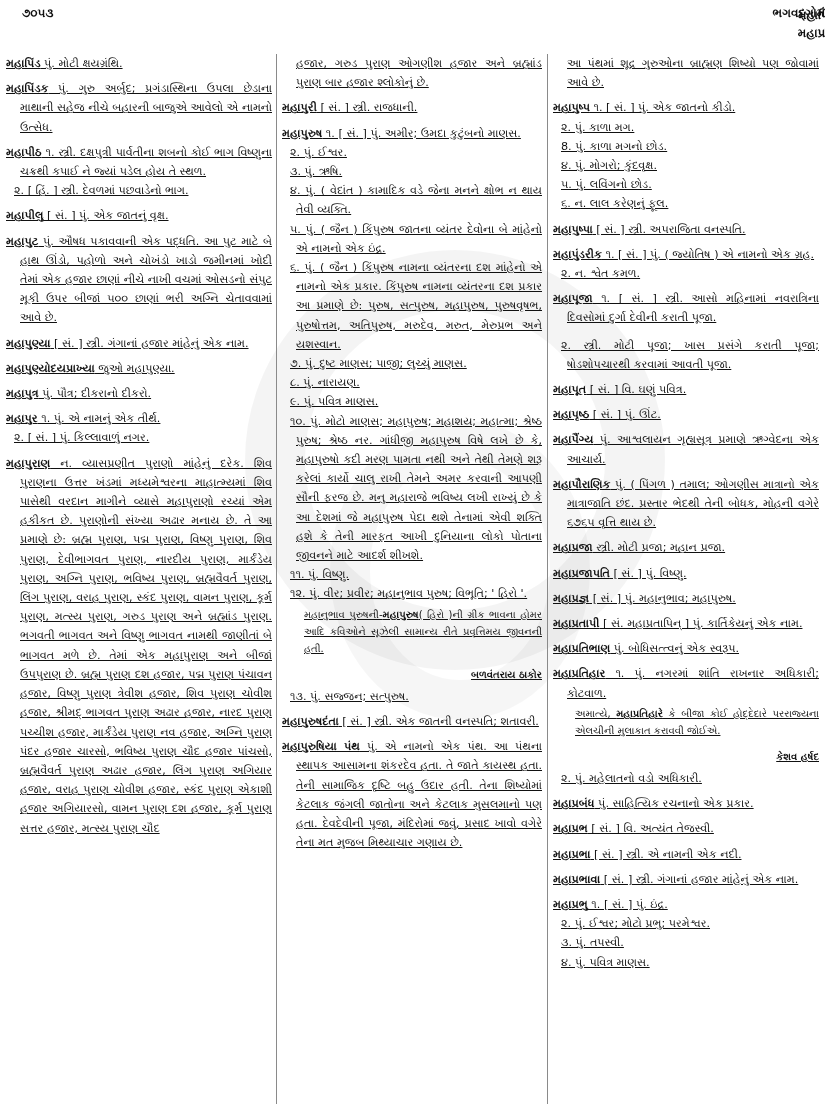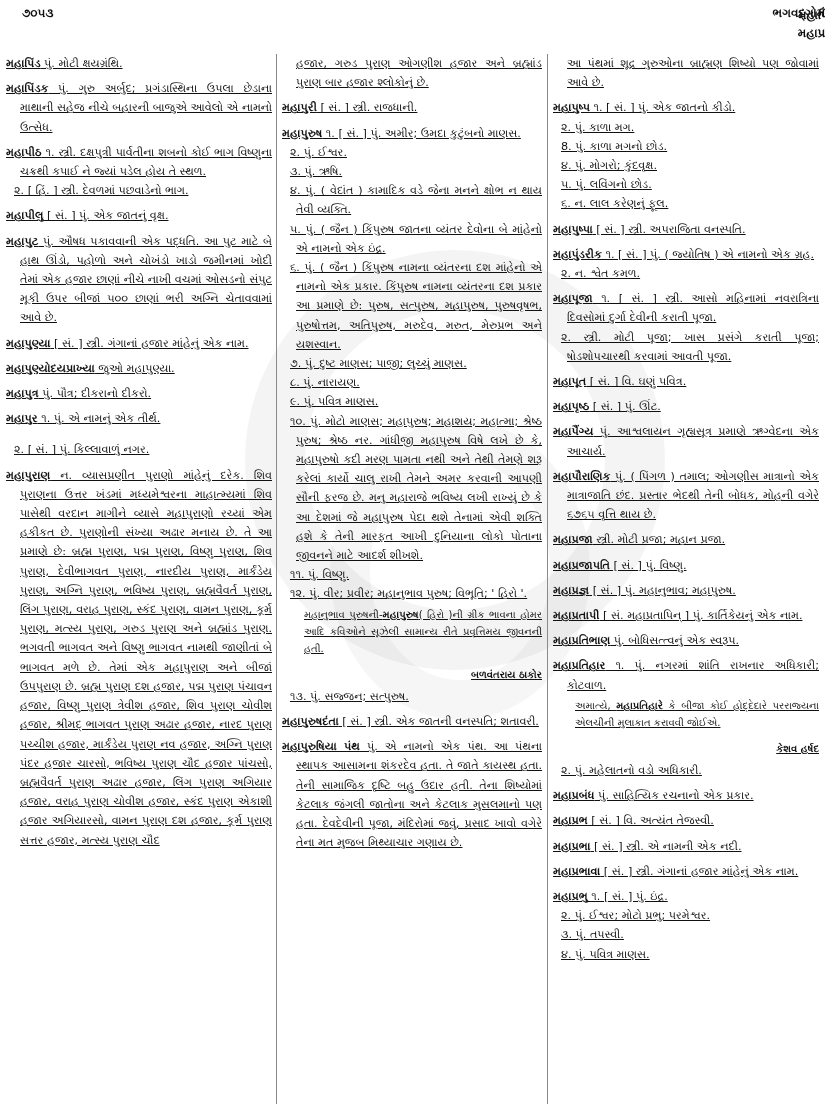--- a/index.html
+++ b/index.html
@@ -65,21 +65,21 @@
   <div class="col col1">
     <p class="entry"><span class="head">મહાપિંડ</span><span> પું. મોટી ક્ષયગ્રંથિ.</span></p>
     <p class="entry"><span class="head">મહાપિંડક</span><span> પું. ગુરુ અર્બુદ; પ્રગંડાસ્થિના ઉપલા છેડાના માથાની સહેજ નીચે બહારની બાજુએ આવેલો એ નામનો ઉત્સેધ.</span></p>
     <p class="entry" style="margin-bottom:0"><span class="head">મહાપીઠ</span><span> ૧. સ્ત્રી. દક્ષપુત્રી પાર્વતીના શબનો કોઈ ભાગ વિષ્ણુના ચક્રથી કપાઈ ને જ્યાં પડેલ હોય તે સ્થળ.</span></p>
     <p class="sense" style="margin-bottom:6px">૨. [ હિં. ] સ્ત્રી. દેવળમાં પછવાડેનો ભાગ.</p>
     <p class="entry"><span class="head">મહાપીલુ</span><span> [ સં. ] પું. એક જાતનું વૃક્ષ.</span></p>
     <p class="entry"><span class="head">મહાપુટ</span><span> પું. ઔષધ પકાવવાની એક પદ્ધતિ. આ પુટ માટે બે હાથ ઊંડો, પહોળો અને ચોખંડો ખાડો જમીનમાં ખોદી તેમાં એક હજાર છાણાં નીચે નાખી વચમાં ઓસડનો સંપુટ મૂકી ઉપર બીજાં ૫૦૦ છાણાં ભરી અગ્નિ ચેતાવવામાં આવે છે.</span></p>
     <p class="entry"><span class="head">મહાપુણ્યા</span><span> [ સં. ] સ્ત્રી. ગંગાનાં હજાર માંહેનું એક નામ.</span></p>
     <p class="entry"><span class="head">મહાપુણ્યોદયપ્રાખ્યા</span><span> જુઓ મહાપુણ્યા.</span></p>
     <p class="entry"><span class="head">મહાપુત્ર</span><span> પું. પૌત્ર; દીકરાનો દીકરો.</span></p>
-    <p class="entry" style="margin-bottom:12px"><span class="head">મહાપુર</span><span> ૧. પું. એ નામનું એક તીર્થ.</span></p>
+    <p class="entry" style="margin-bottom:0"><span class="head">મહાપુર</span><span> ૧. પું. એ નામનું એક તીર્થ.</span></p>
     <p class="sense" style="margin-bottom:6px">૨. [ સં. ] પું. કિલ્લાવાળું નગર.</p>
     <p class="entry"><span class="head">મહાપુરાણ</span><span> ન. વ્યાસપ્રણીત પુરાણો માંહેનું દરેક. શિવ પુરાણના ઉત્તર ખંડમાં મધ્યમેશ્વરના માહાત્મ્યમાં શિવ પાસેથી વરદાન માગીને વ્યાસે મહાપુરાણો રચ્યાં એમ હકીકત છે. પુરાણોની સંખ્યા અઢાર મનાય છે. તે આ પ્રમાણે છે: બ્રહ્મ પુરાણ, પદ્મ પુરાણ, વિષ્ણુ પુરાણ, શિવ પુરાણ, દેવીભાગવત પુરાણ, નારદીય પુરાણ, માર્કંડેય પુરાણ, અગ્નિ પુરાણ, ભવિષ્ય પુરાણ, બ્રહ્મવૈવર્ત પુરાણ, લિંગ પુરાણ, વરાહ પુરાણ, સ્કંદ પુરાણ, વામન પુરાણ, કૂર્મ પુરાણ, મત્સ્ય પુરાણ, ગરુડ પુરાણ અને બ્રહ્માંડ પુરાણ. ભગવતી ભાગવત અને વિષ્ણુ ભાગવત નામથી જાણીતાં બે ભાગવત મળે છે. તેમાં એક મહાપુરાણ અને બીજાં ઉપપુરાણ છે. બ્રહ્મ પુરાણ દશ હજાર, પદ્મ પુરાણ પંચાવન હજાર, વિષ્ણુ પુરાણ ત્રેવીશ હજાર, શિવ પુરાણ ચોવીશ હજાર, શ્રીમદ્ ભાગવત પુરાણ અઢાર હજાર, નારદ પુરાણ પચ્ચીશ હજાર, માર્કંડેય પુરાણ નવ હજાર, અગ્નિ પુરાણ પંદર હજાર ચારસો, ભવિષ્ય પુરાણ ચૌદ હજાર પાંચસો, બ્રહ્મવૈવર્ત પુરાણ અઢાર હજાર, લિંગ પુરાણ અગિયાર હજાર, વરાહ પુરાણ ચોવીશ હજાર, સ્કંદ પુરાણ એકાશી હજાર અગિયારસો, વામન પુરાણ દશ હજાર, કૂર્મ પુરાણ સત્તર હજાર, મત્સ્ય પુરાણ ચૌદ</span></p>
   </div>
 
   <div class="col col2">
     <p class="cont">હજાર, ગરુડ પુરાણ ઓગણીશ હજાર અને બ્રહ્માંડ પુરાણ બાર હજાર શ્લોકોનું છે.</p>
     <p class="entry"><span class="head">મહાપુરી</span><span> [ સં. ] સ્ત્રી. રાજધાની.</span></p>
     <p class="entry" style="margin-bottom:0"><span class="head">મહાપુરુષ</span><span> ૧. [ સં. ] પું. અમીર; ઉમદા કુટુંબનો માણસ.</span></p>
     <p class="sense">૨. પું. ઈશ્વર.</p>
     <p class="sense">૩. પું. ઋષિ.</p>
@@ -103,21 +103,21 @@
     <p class="cont">આ પંથમાં શૂદ્ર ગુરુઓના બ્રાહ્મણ શિષ્યો પણ જોવામાં આવે છે.</p>
     <p class="entry" style="margin-bottom:0"><span class="head">મહાપુષ્પ</span><span> ૧. [ સં. ] પું. એક જાતનો કીડો.</span></p>
     <p class="sense">૨. પું. કાળા મગ.</p>
     <p class="sense">8. પું. કાળા મગનો છોડ.</p>
     <p class="sense">૪. પું. મોગરો; કુંદવૃક્ષ.</p>
     <p class="sense">૫. પું. લવિંગનો છોડ.</p>
     <p class="sense" style="margin-bottom:6px">૬. ન. લાલ કરેણનું ફૂલ.</p>
     <p class="entry"><span class="head">મહાપુષ્પા</span><span> [ સં. ] સ્ત્રી. અપરાજિતા વનસ્પતિ.</span></p>
     <p class="entry" style="margin-bottom:0"><span class="head">મહાપુંડરીક</span><span> ૧. [ સં. ] પું. ( જ્યોતિષ ) એ નામનો એક ગ્રહ.</span></p>
     <p class="sense" style="margin-bottom:6px">૨. ન. શ્વેત કમળ.</p>
-    <p class="entry" style="margin-bottom:0"><span class="head">મહાપૂજા</span><span> ૧. [ સં. ] સ્ત્રી. આસો મહિનામાં નવરાત્રિના દિવસોમાં દુર્ગા દેવીની કરાતી પૂજા.</span></p>
+    <p class="entry" style="margin-bottom:8px"><span class="head">મહાપૂજા</span><span> ૧. [ સં. ] સ્ત્રી. આસો મહિનામાં નવરાત્રિના દિવસોમાં દુર્ગા દેવીની કરાતી પૂજા.</span></p>
     <p class="sense" style="margin-bottom:6px">૨. સ્ત્રી. મોટી પૂજા; ખાસ પ્રસંગે કરાતી પૂજા; ષોડશોપચારથી કરવામાં આવતી પૂજા.</p>
     <p class="entry"><span class="head">મહાપૂત</span><span> [ સં. ] વિ. ઘણું પવિત્ર.</span></p>
     <p class="entry"><span class="head">મહાપૃષ્ઠ</span><span> [ સં. ] પું. ઊંટ.</span></p>
     <p class="entry"><span class="head">મહાપૈંગ્ય</span><span> પું. આશ્વલાયન ગૃહ્યસૂત્ર પ્રમાણે ઋગ્વેદના એક આચાર્ય.</span></p>
     <p class="entry"><span class="head">મહાપૌરાણિક</span><span> પું. ( પિંગળ ) તમાલ; ઓગણીસ માત્રાનો એક માત્રાજાતિ છંદ. પ્રસ્તાર ભેદથી તેની બોધક, મોહની વગેરે ૬૭૬૫ વૃત્તિ થાય છે.</span></p>
     <p class="entry"><span class="head">મહાપ્રજા</span><span> સ્ત્રી. મોટી પ્રજા; મહાન પ્રજા.</span></p>
     <p class="entry"><span class="head">મહાપ્રજાપતિ</span><span> [ સં. ] પું. વિષ્ણુ.</span></p>
     <p class="entry"><span class="head">મહાપ્રજ્ઞ</span><span> [ સં. ] પું. મહાનુભાવ; મહાપુરુષ.</span></p>
     <p class="entry"><span class="head">મહાપ્રતાપી</span><span> [ સં. મહાપ્રતાપિન્ ] પું. કાર્તિકેયનું એક નામ.</span></p>
     <p class="entry"><span class="head">મહાપ્રતિભાણ</span><span> પું. બોધિસત્ત્વનું એક સ્વરૂપ.</span></p>

